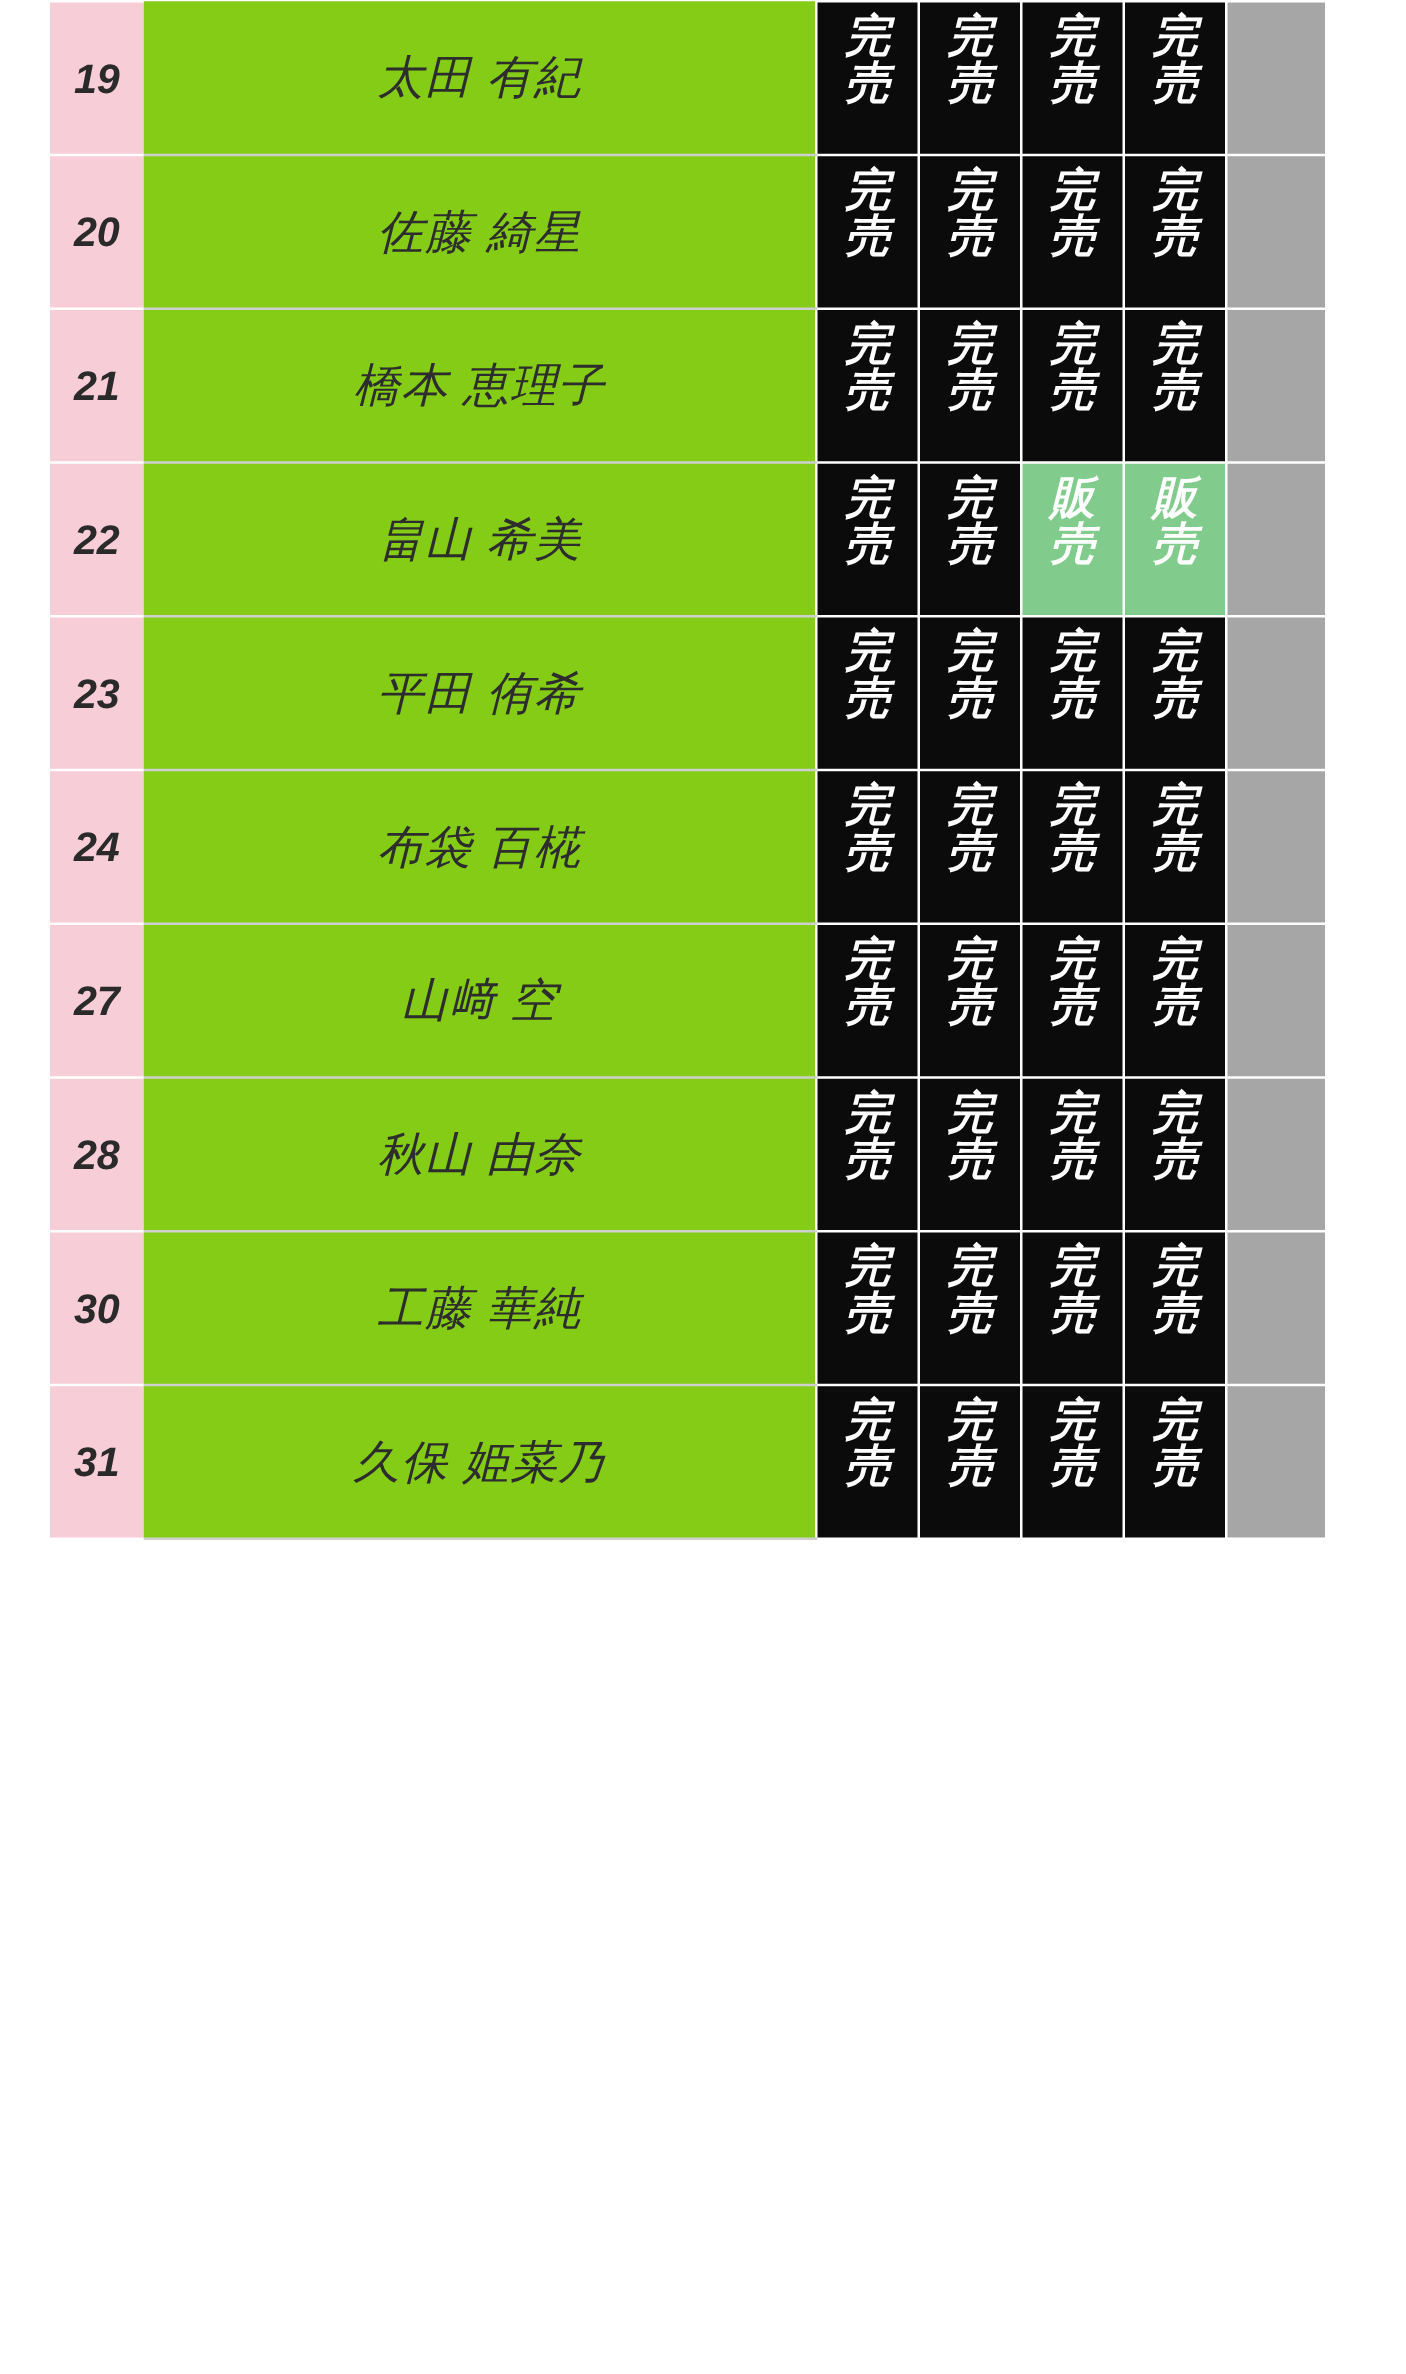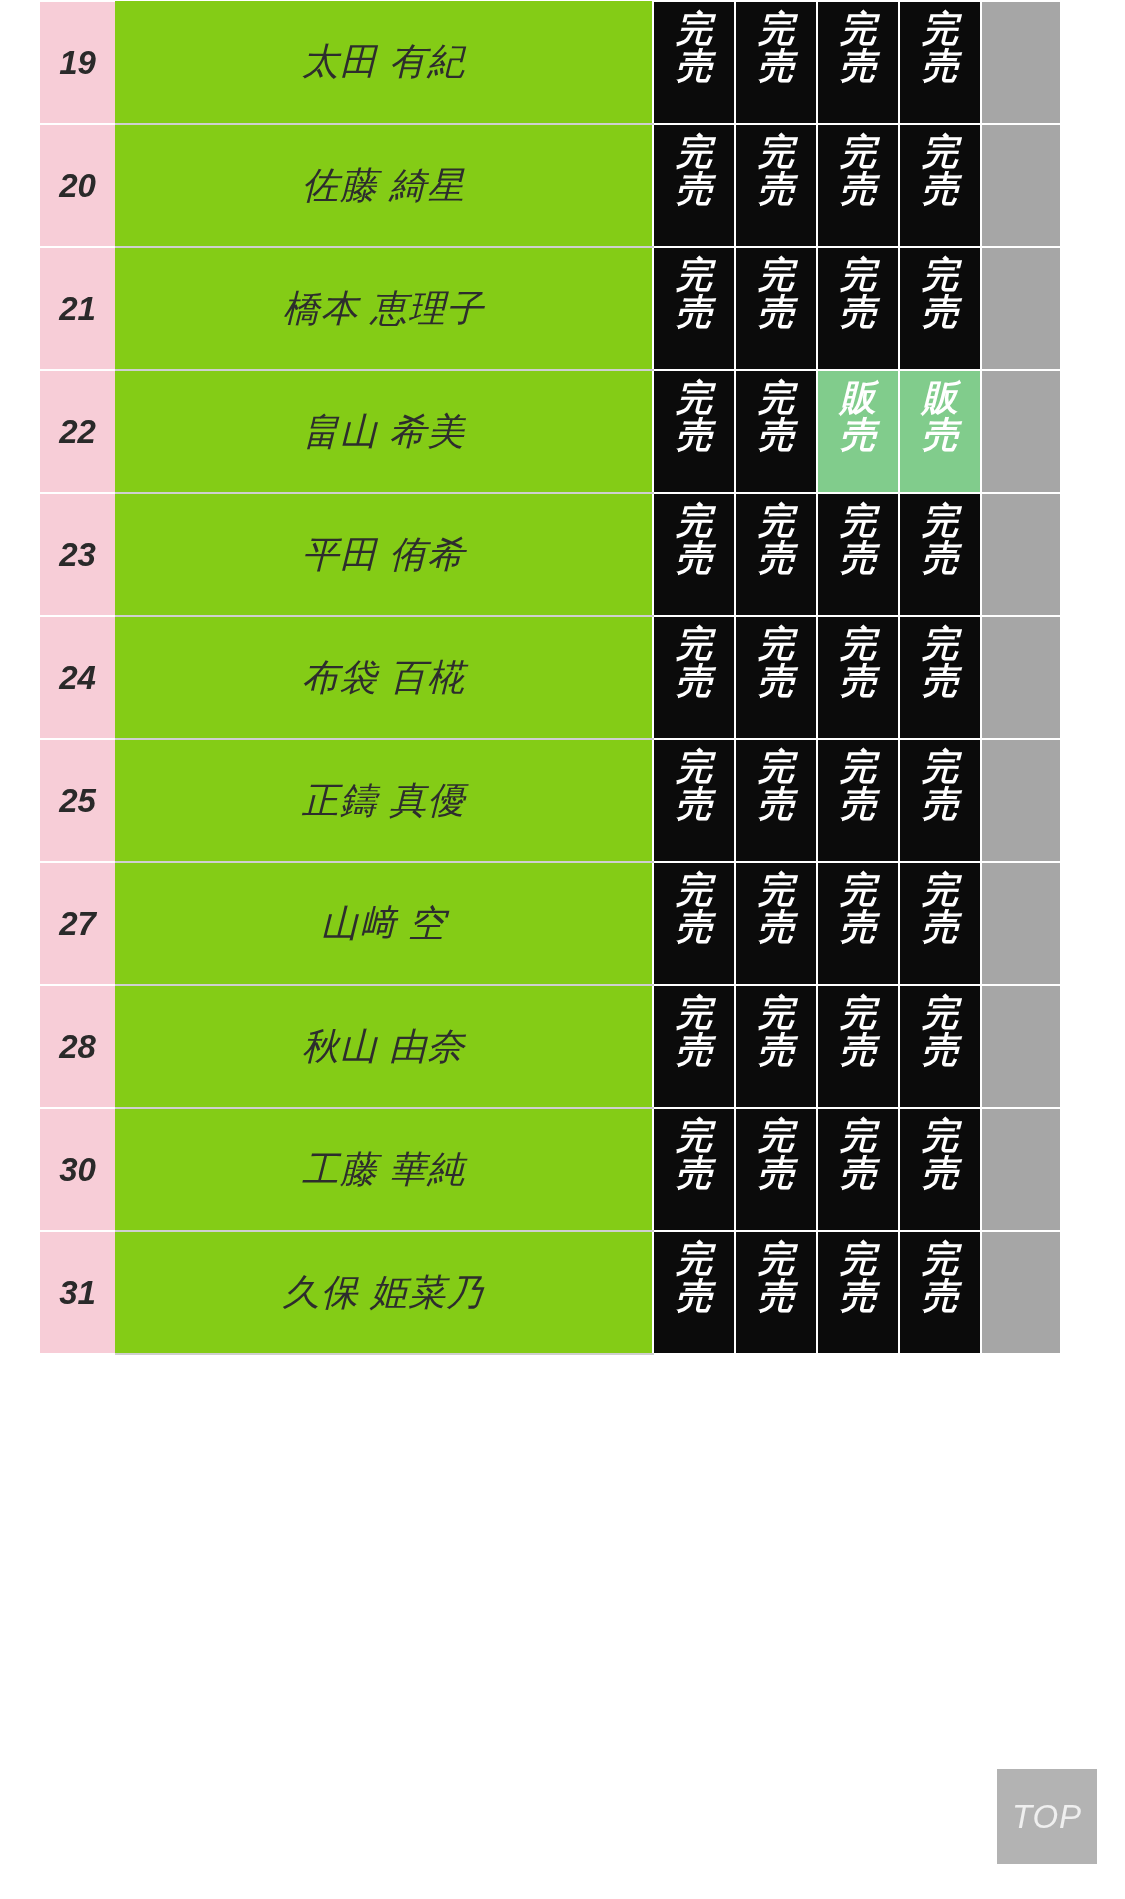--- a/index.html
+++ b/index.html
@@ -190,30 +190,20 @@
           <td class="cell-num">24</td>
           <td class="cell-name">布袋 百椛</td>
           <td class="cell-slot"><div class="badge sold"><span>完</span><span>売</span></div></td>
           <td class="cell-slot"><div class="badge sold"><span>完</span><span>売</span></div></td>
           <td class="cell-slot"><div class="badge sold"><span>完</span><span>売</span></div></td>
           <td class="cell-slot"><div class="badge sold"><span>完</span><span>売</span></div></td>
           <td class="cell-tail"></td>
         </tr>
         <tr>
           <td class="cell-gap"></td>
-          <td class="cell-num">25</td>
-          <td class="cell-name">正鑄 真優</td>
-          <td class="cell-slot"><div class="badge sold"><span>完</span><span>売</span></div></td>
-          <td class="cell-slot"><div class="badge sold"><span>完</span><span>売</span></div></td>
-          <td class="cell-slot"><div class="badge sold"><span>完</span><span>売</span></div></td>
-          <td class="cell-slot"><div class="badge sold"><span>完</span><span>売</span></div></td>
-          <td class="cell-tail"></td>
-        </tr>
-        <tr>
-          <td class="cell-gap"></td>
           <td class="cell-num">27</td>
           <td class="cell-name">山﨑 空</td>
           <td class="cell-slot"><div class="badge sold"><span>完</span><span>売</span></div></td>
           <td class="cell-slot"><div class="badge sold"><span>完</span><span>売</span></div></td>
           <td class="cell-slot"><div class="badge sold"><span>完</span><span>売</span></div></td>
           <td class="cell-slot"><div class="badge sold"><span>完</span><span>売</span></div></td>
           <td class="cell-tail"></td>
         </tr>
         <tr>
           <td class="cell-gap"></td>
@@ -243,15 +233,14 @@
           <td class="cell-slot"><div class="badge sold"><span>完</span><span>売</span></div></td>
           <td class="cell-slot"><div class="badge sold"><span>完</span><span>売</span></div></td>
           <td class="cell-slot"><div class="badge sold"><span>完</span><span>売</span></div></td>
           <td class="cell-tail"></td>
         </tr>
       </tbody>
   </table>
 
   <div class="right-gutter"></div>
 
-  <div class="top-button">TOP</div>
 
 </div>
 
 </body></html>

